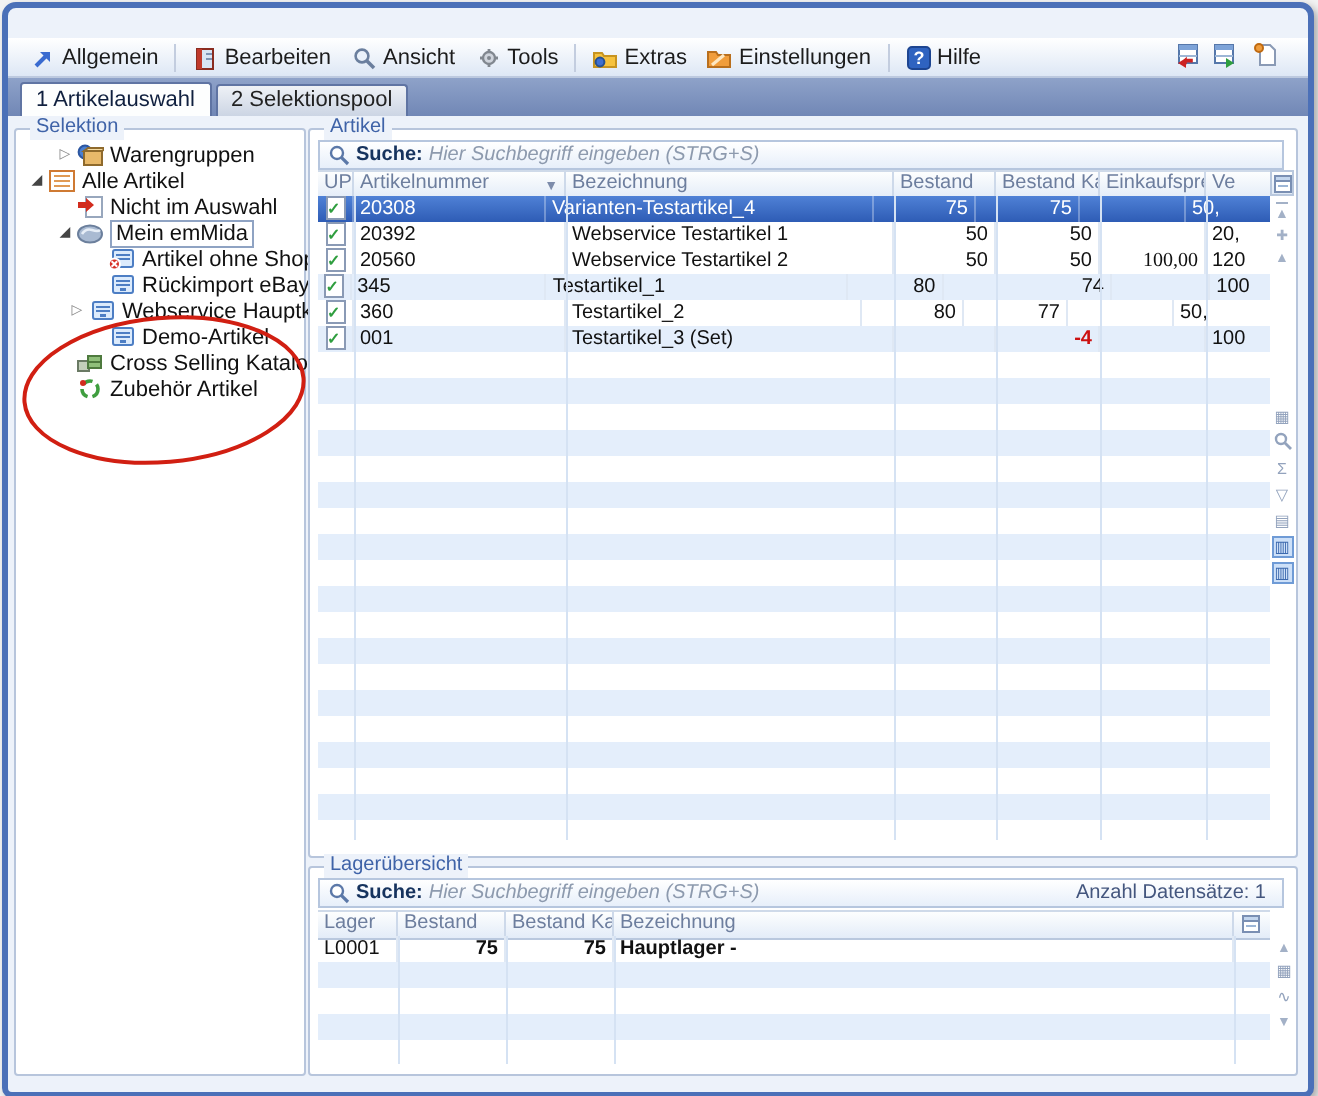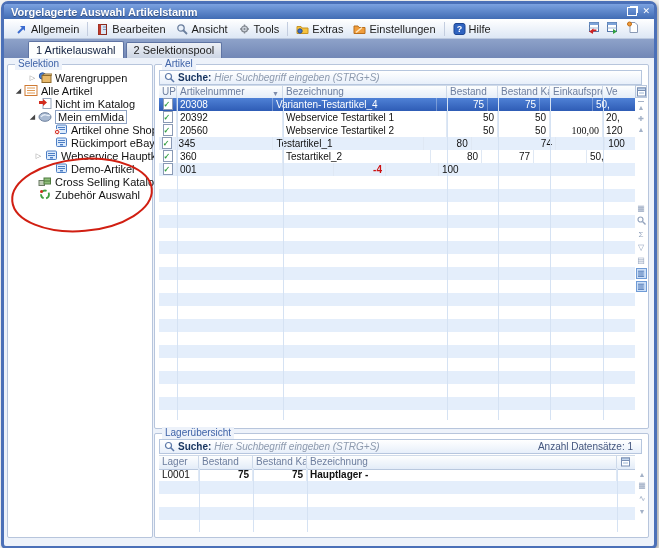--- a/index.html
+++ b/index.html
@@ -12,21 +12,21 @@
   .wbtn{color:#fff;font-size:9px;line-height:13px;cursor:default;}
   .restore-glyph{display:inline-block;width:8px;height:7px;border:1px solid #fff;box-shadow:2px -2px 0 -1px #fff;margin-top:3px;}
   
   .menubar{position:absolute;left:0;top:15px;width:100%;height:20px;background:linear-gradient(#ffffff,#dde7f5);border-bottom:1px solid #bcc9df;display:flex;align-items:center;padding-left:6px;box-sizing:border-box;}
   .menu-item{display:flex;align-items:center;gap:3px;padding:1px 5px;font-size:11px;color:#1c1c1c;white-space:nowrap;}
   .msep{width:1px;height:14px;background:#c3cddf;margin:0 3px;}
   .micon{width:13px;height:12px;flex:none;}
   .tbright{position:absolute;right:14px;top:17px;display:flex;gap:6px;}
   .tbtn{width:14px;height:13px;}
   
-  .tabband{position:absolute;left:0;top:35px;width:100%;height:19px;background:linear-gradient(#8ea2c9,#7187b6);display:flex;align-items:flex-end;padding-left:24px;box-sizing:border-box;}
+  .tabband{position:absolute;left:0;top:35px;width:100%;height:19px;background:linear-gradient(#8ea2c9,#7187b6);display:flex;align-items:flex-end;padding-left:6px;box-sizing:border-box;}
   .tab{height:15px;line-height:15px;padding:0 7px;font-size:11px;border:1px solid #5f74a3;border-bottom:none;border-radius:2px 2px 0 0;background:linear-gradient(#eef1f6,#ccd5e4);color:#222;margin-right:2px;}
   .tab.active{background:#fdfefe;color:#10203f;height:16px;line-height:16px;}
   
   .gbox{position:absolute;border:1px solid #b7c5dc;border-radius:2px;background:#fff;}
   .glabel{position:absolute;top:-7px;left:7px;background:#edf2fa;color:#3f63a8;font-size:10px;line-height:12px;padding:0 3px;white-space:nowrap;}
   
   .tree-row{position:relative;height:13px;display:flex;align-items:center;font-size:11px;color:#111;white-space:nowrap;}
   .exp{width:11px;flex:none;font-size:7px;color:#444;text-align:center;line-height:13px;}
   .exp.col{color:#8a8a8a;}
   .ticon{width:14px;height:11px;margin-right:3px;flex:none;}
@@ -60,27 +60,20 @@
   .sico{width:11px;height:11px;font-size:8px;line-height:11px;text-align:center;color:#93a3bd;margin-bottom:2px;}
   .sico.on{background:#cde0f8;border:1px solid #6f9bd6;color:#3c69ae;box-sizing:border-box;line-height:9px;}
   .annot{position:absolute;pointer-events:none;}
 </style>
 </head>
 <body>
 
 <div class="page">
  <div class="win">
 
-  <div class="titlebar">
-    <span class="title-text">Vorgelagerte Auswahl Artikelstamm</span>
-    <span class="win-btns">
-      <span class="wbtn"><span class="restore-glyph"></span></span>
-      <span class="wbtn">✕</span>
-    </span>
-  </div>
 
   <div class="menubar">
     <span class="menu-item">
       <svg class="micon" viewBox="0 0 13 12">
             <path d="M3 10 L9 4" stroke="#3a6bd0" stroke-width="2" fill="none"></path>
             <path d="M5 3 h5 v5 z" fill="#3a6bd0"></path>
           </svg>
       <span>Allgemein</span>
     </span>
     <span class="msep"></span>
@@ -182,21 +175,21 @@
             </svg>
         <span>Alle Artikel</span>
       </div>
 
       <div class="tree-row" style="padding-left:19px;">
         <span class="exp"></span>
         <svg class="ticon" viewBox="0 0 14 11">
               <rect x="5" y="0.5" width="8" height="10" fill="#fff" stroke="#98a7bd"></rect>
               <path d="M1 3 h4 v-2 l4 3.5 l-4 3.5 v-2 h-4 z" fill="#d22c1e"></path>
             </svg>
-        <span>Nicht im Katalog</span>
+        <span>Nicht im Auswahl</span>
       </div>
 
       <div class="tree-row" style="padding-left:19px;">
         <span class="exp">◢</span>
         <svg class="ticon" viewBox="0 0 14 11">
               <ellipse cx="7" cy="6" rx="6" ry="4.3" fill="#a9bad2" stroke="#6b7f9c"></ellipse>
               <path d="M3 6 q2-3 5-2 q3 1 4 0" stroke="#e7eef7" stroke-width="1.3" fill="none"></path>
             </svg>
         <span class="tsel">Mein emMida</span>
       </div>
@@ -255,21 +248,21 @@
             </svg>
         <span>Cross Selling Katalog</span>
       </div>
 
       <div class="tree-row" style="padding-left:19px;">
         <span class="exp"></span>
         <svg class="ticon" viewBox="0 0 14 11">
               <circle cx="7" cy="5.5" r="4" fill="none" stroke="#3f9e3f" stroke-width="1.8" stroke-dasharray="5 2.5"></circle>
               <circle cx="3.5" cy="2.5" r="1.5" fill="#d22c1e"></circle>
             </svg>
-        <span>Zubehör Auswahl</span>
+        <span>Zubehör Artikel</span>
       </div>
     </div>
 
     <svg class="annot" style="left:0px;top:86px;width:152px;height:90px;" viewBox="0 0 152 90">
       <ellipse cx="74" cy="44" rx="70" ry="36" fill="none" stroke="#d11f12" stroke-width="2" transform="rotate(-5 74 44)"></ellipse>
     </svg>
   </div>
 
   <div class="gbox" style="left:150px;top:60px;width:493px;height:363px;">
     <span class="glabel">Artikel</span>
@@ -342,20 +335,21 @@
         <span class="c" style="width:106px;">360</span>
         <span class="c" style="width:148px;">Testartikel_2</span>
         <span class="c num" style="width:51px;">80</span>
         <span class="c num" style="width:52px;">77</span>
         <span class="c num" style="width:53px;"></span>
         <span class="c" style="width:32px;border-right:none;">50,</span>
       </div>
       <div class="grow alt">
         <span class="c" style="width:18px;text-align:center;padding:0;"><span class="doc-icon"></span></span>
         <span class="c" style="width:106px;">001</span>
+        <span class="c" style="width:164px;">Testartikel_3 (Set)</span>
         <span class="c num" style="width:51px;"></span>
         <span class="c num neg" style="width:52px;">-4</span>
         <span class="c num" style="width:53px;"></span>
         <span class="c" style="width:32px;border-right:none;">100</span>
       </div>
     </div>
 
     <div class="stripes" style="left:4px;top:111px;width:476px;height:244px;"></div>
     <div style="position:absolute;left:4px;top:33px;width:476px;height:322px;pointer-events:none;">
       <span class="vline" style="left:18px;"></span>

